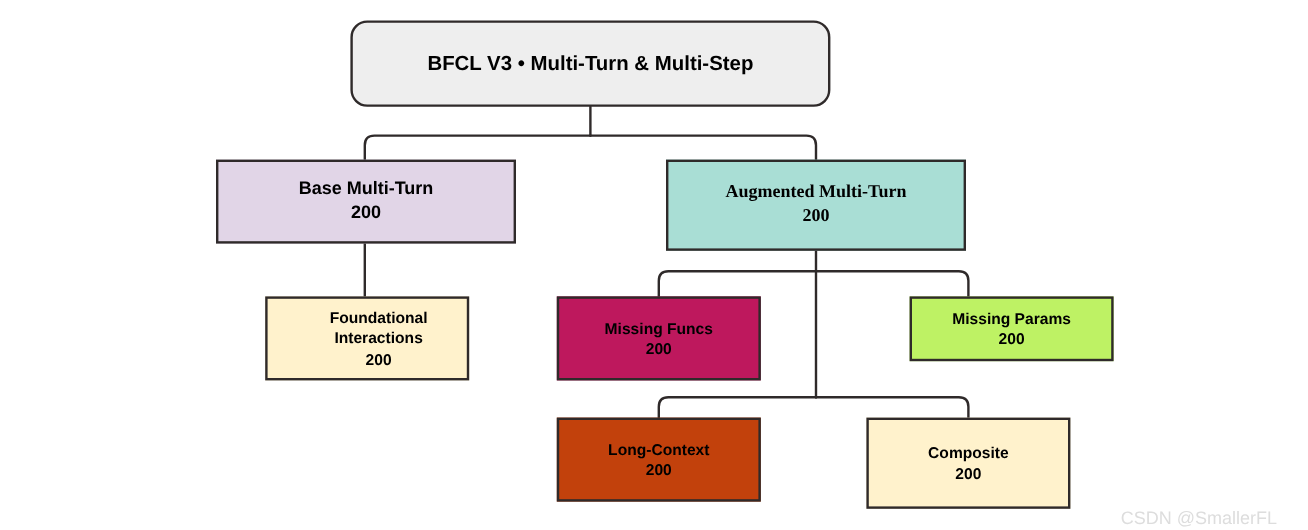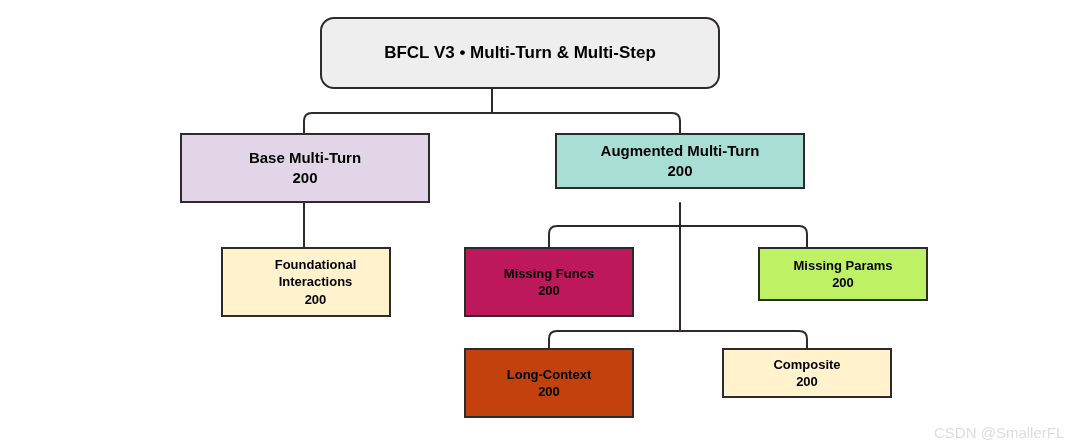--- a/index.html
+++ b/index.html
@@ -39,21 +39,20 @@
     line-height: 1.32;
     z-index: 2;
   }
   .node .line {
     display: block;
     white-space: nowrap;
   }
   .node-root {
     border-radius: 14px;
     font-size: 17px;
-    margin-left: 28px;
   }
   .node-l1 {
     font-size: 15px;
   }
   .node-leaf {
     font-size: 13px;
   }
   .watermark {
     position: absolute;
     color: #dddddd;
@@ -90,21 +89,21 @@
 
   <div class="node node-root" style="left:292px; top:17px; width:400px; height:72px; background:#eeeeee;">
     <span class="line">BFCL V3 • Multi-Turn &amp; Multi-Step</span>
   </div>
 
   <div class="node node-l1" style="left:180px; top:133px; width:250px; height:70px; background:#e1d5e7;">
     <span class="line">Base Multi-Turn</span>
     <span class="line">200</span>
   </div>
 
-  <div class="node node-l1" style="left:555px; top:133px; width:250px; height:56px; background:#a9ded5;">
+  <div class="node node-l1" style="left:555px; top:133px; width:250px; height:76px; background:#a9ded5;font-family:Liberation Serif, serif;">
     <span class="line">Augmented Multi-Turn</span>
     <span class="line">200</span>
   </div>
 
   <div class="node node-leaf" style="left:221px; top:247px; width:170px; height:70px; background:#fff2cc;padding-left:19px;">
     <span class="line">Foundational</span>
     <span class="line">Interactions</span>
     <span class="line">200</span>
   </div>
 
@@ -116,20 +115,20 @@
   <div class="node node-leaf" style="left:758px; top:247px; width:170px; height:54px; background:#bef264;">
     <span class="line">Missing Params</span>
     <span class="line">200</span>
   </div>
 
   <div class="node node-leaf" style="left:464px; top:348px; width:170px; height:70px; background:#c2410c;justify-content:center;">
     <span class="line">Long-Context</span>
     <span class="line">200</span>
   </div>
 
-  <div class="node node-leaf" style="left:722px; top:348px; width:170px; height:50px; background:#fff2cc;">
+  <div class="node node-leaf" style="left:722px; top:348px; width:170px; height:76px; background:#fff2cc;">
     <span class="line">Composite</span>
     <span class="line">200</span>
   </div>
 
   <div class="watermark" style="left:934px; top:424px;">CSDN @SmallerFL</div>
 
 </div>
 
 </body></html>

